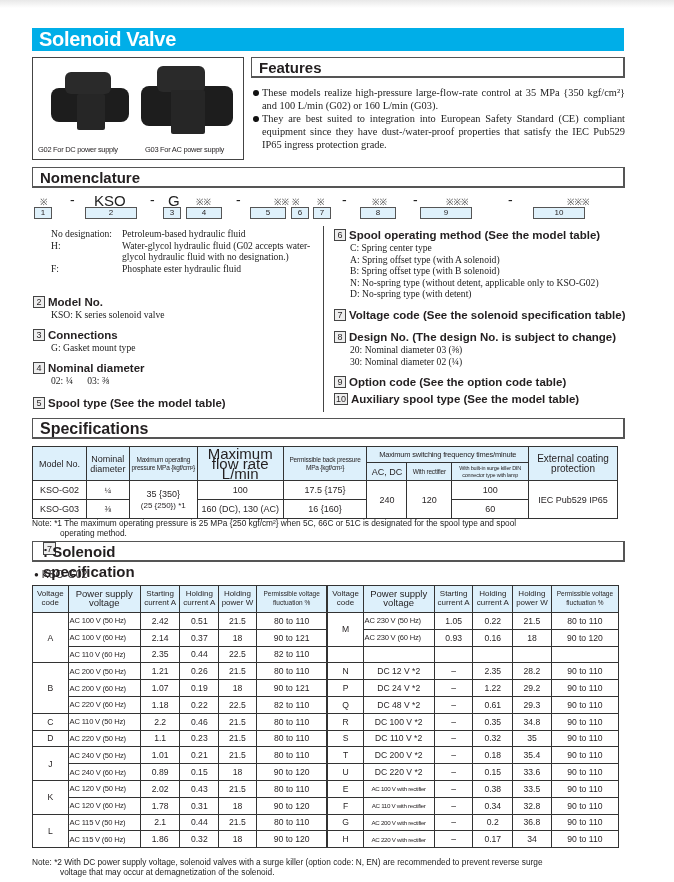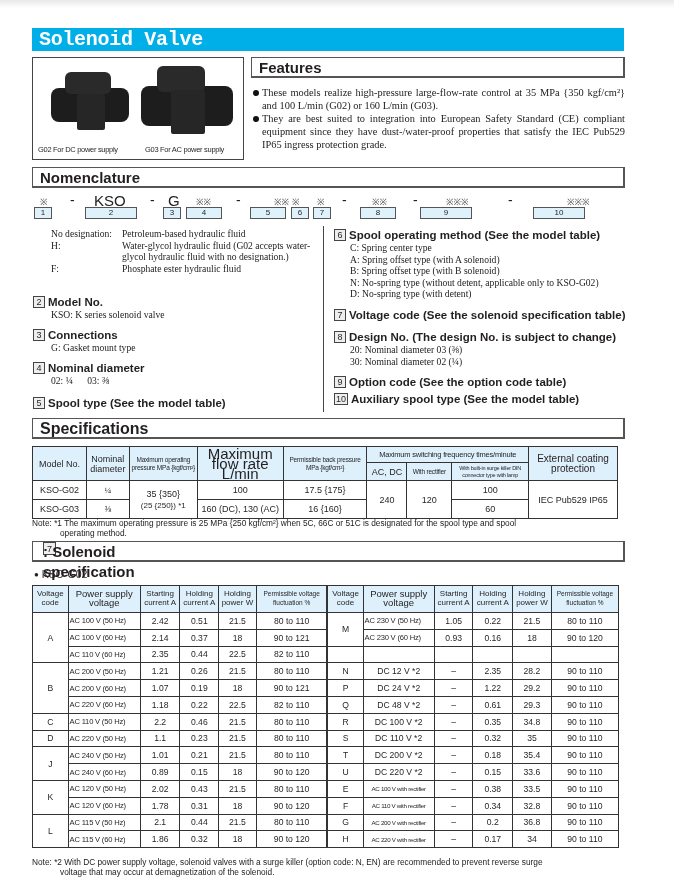--- a/index.html
+++ b/index.html
@@ -1,20 +1,20 @@
 <!DOCTYPE html>
 <html><head>
 <meta charset="utf-8">
 <style>
   * { box-sizing: border-box; margin: 0; padding: 0; }
   html, body { width: 674px; height: 882px; background: #ffffff; overflow: hidden; }
   body { font-family: "Liberation Sans", sans-serif; color: #231f20; position: relative; }
   .topshade { position: absolute; left: 0; top: 0; width: 674px; height: 8px; background: linear-gradient(#e8e8e8, #ffffff); }
   .title-bar { position: absolute; left: 32px; top: 28px; width: 592px; height: 23px; background: #00aee8; }
-  .title-bar span { position: absolute; left: 7px; top: 0px; font-size: 20px; font-weight: bold; color: #ffffff; letter-spacing: -0.3px; line-height: 23px; font-family: Liberation Mono, monospace; }
+  .title-bar span { position: absolute; left: 7px; top: 0px; font-size: 20px; font-weight: bold; color: #ffffff; letter-spacing: -0.3px; line-height: 23px; }
 
   .photo-box { position: absolute; left: 32px; top: 57px; width: 212px; height: 103px; border: 1px solid #444; background: #fff; }
   .photo-box .valve { position: absolute; background: #1d1d1d; border-radius: 6px; }
   .photo-box .cap { font-size: 7.5px; position: absolute; top: 87px; letter-spacing: -0.3px; }
 
   .sec-head { position: absolute; border: 1px solid #555; border-right: 2px solid #555; border-bottom: 2px solid #555; background: #fff; }
   .sec-head span { position: absolute; left: 7px; top: 0; font-weight: bold; font-size: 15px; line-height: 20px; }
 
   .features { position: absolute; left: 253px; top: 77px; width: 372px; font-family: "Liberation Serif", serif; font-size: 10.4px; line-height: 13px; color: #222; }
   .features li { list-style: none; position: relative; padding-left: 9px; text-align: justify; }

